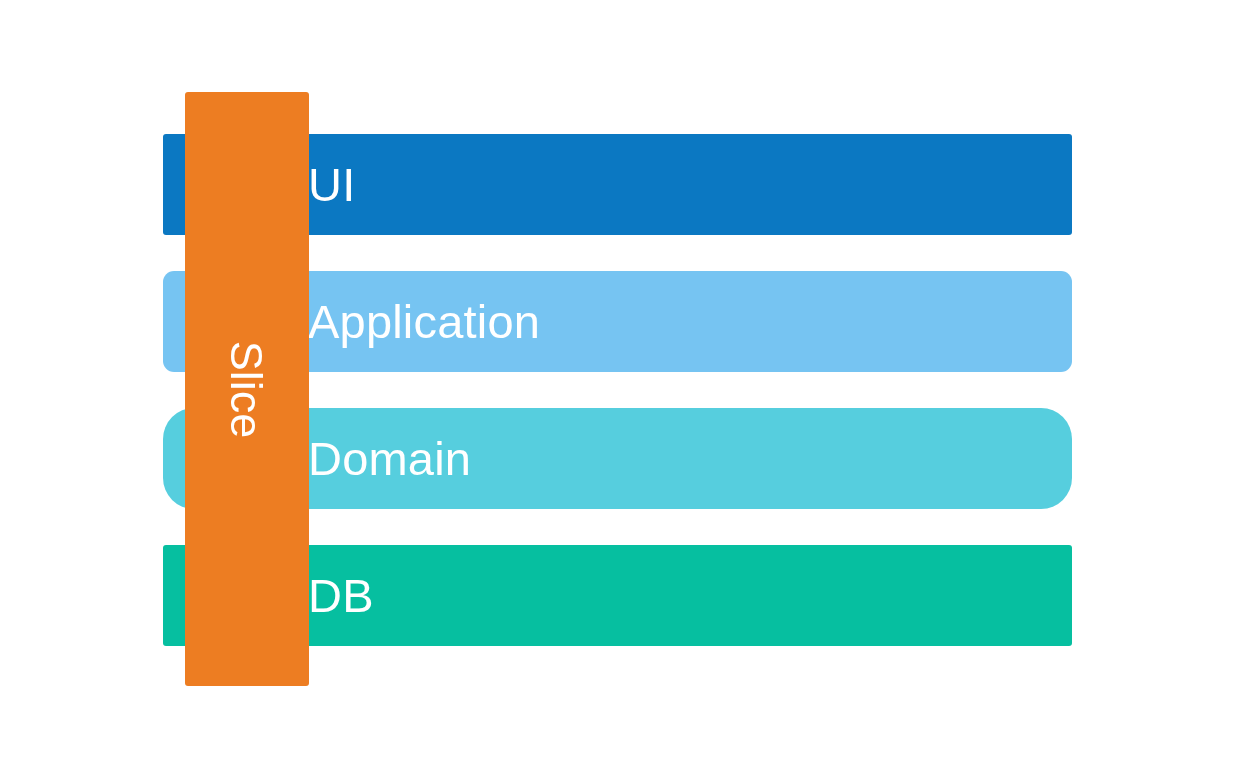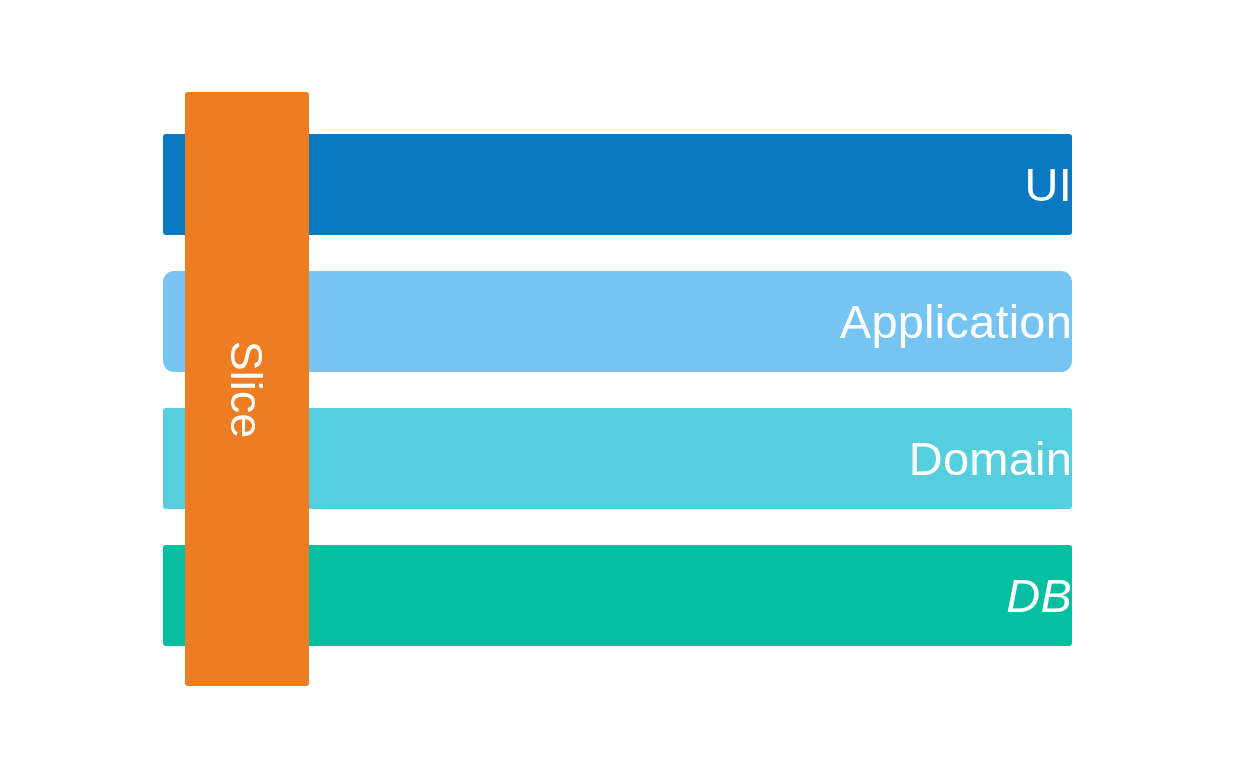--- a/index.html
+++ b/index.html
@@ -20,37 +20,37 @@
   }
   
   .layer-bar {
     position: absolute;
     left: 163px;
     width: 909px;
     height: 101px;
     border-radius: 3px;
     display: flex;
     align-items: center;
-    justify-content: flex-end;
+    justify-content: flex-start;
     box-sizing: border-box;
   }
   .layer-label {
     color: #ffffff;
     font-size: 47px;
     font-weight: 400;
     line-height: 1;
     letter-spacing: 0.2px;
     white-space: nowrap;
     
     padding-left: 145px;
   }
   #layer-ui        { top: 134px; background: #0B78C2; }
   #layer-application { top: 271px; background: #76C4F2; border-radius: 11px; }
-  #layer-domain    { top: 408px; background: #56CEDE; }
-  #layer-db        { top: 545px; background: #06BFA0; font-style: italic; }
+  #layer-domain    { top: 408px; background: #56CEDE; border-radius: 31px; }
+  #layer-db        { top: 545px; background: #06BFA0; }
 
   
   #slice-bar {
     position: absolute;
     left: 185px;
     top: 92px;
     width: 124px;
     height: 594px;
     background: #ED7D22;
     border-radius: 3px;

